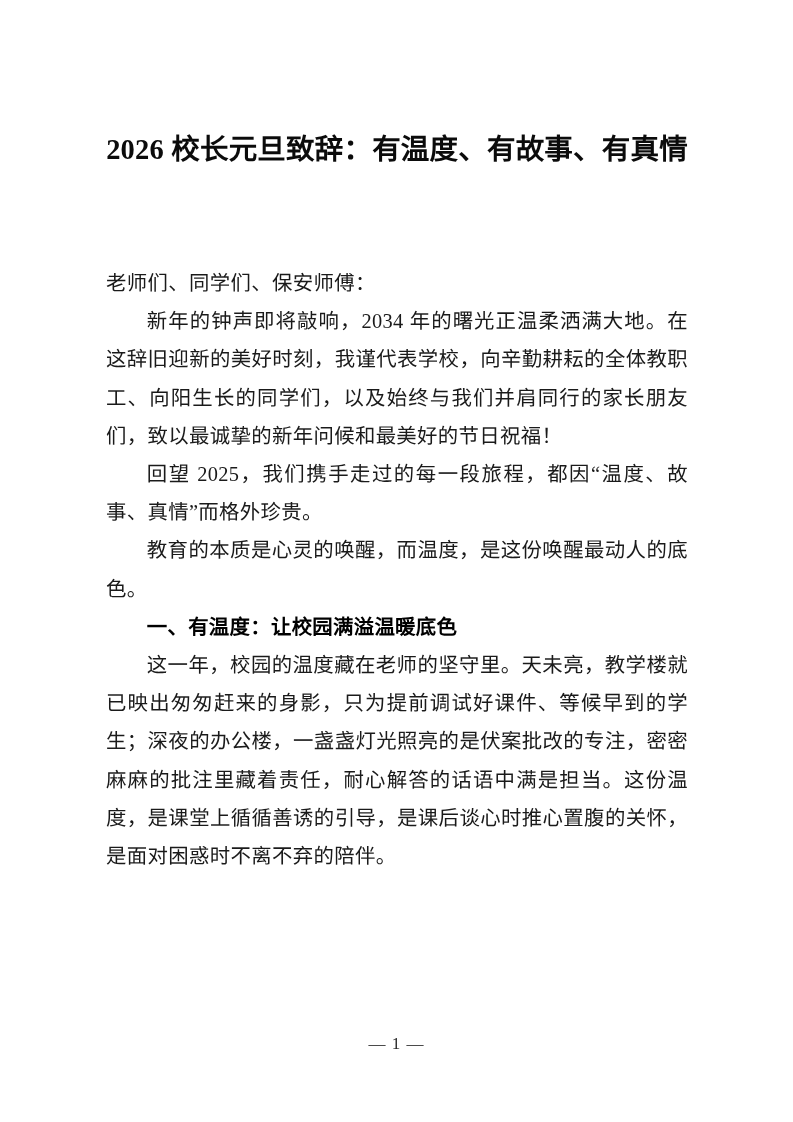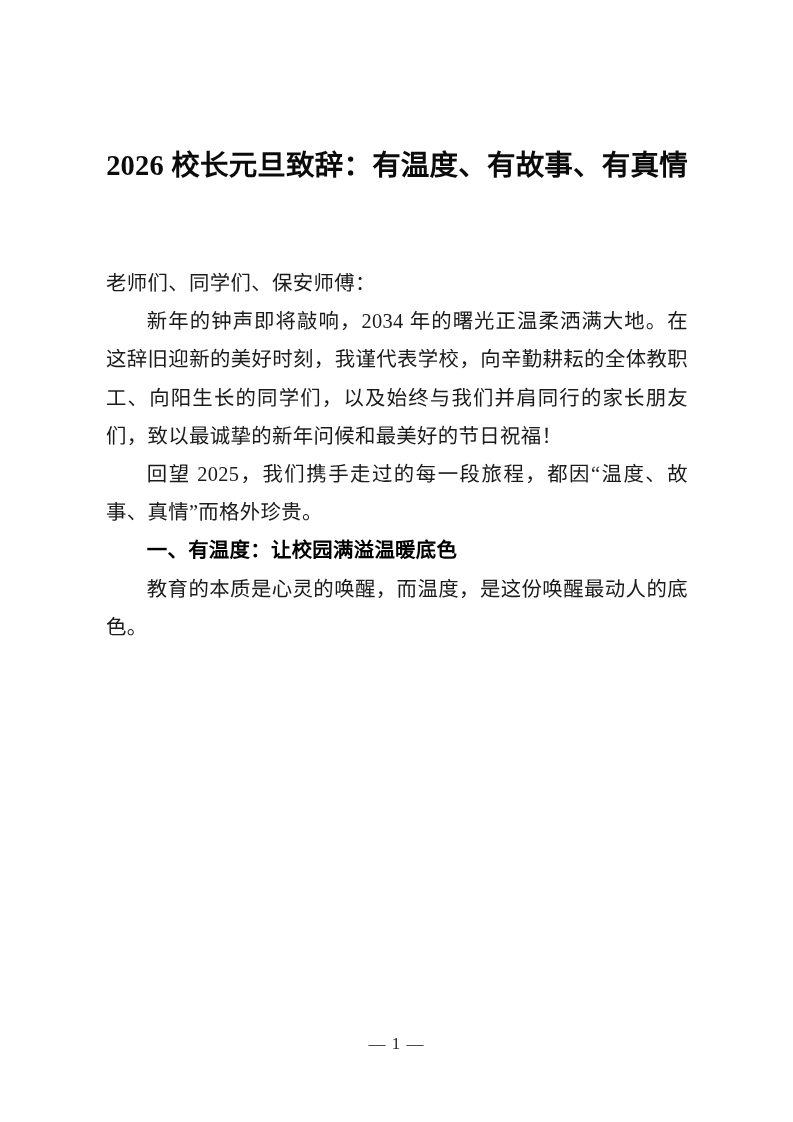--- a/index.html
+++ b/index.html
@@ -27,21 +27,21 @@
     left: 106px;
     top: 0;
     width: 582px;
   }
 
   
   .doc-title {
     margin: 0;
     padding: 0;
     position: absolute;
-    top: 144px;
+    top: 128px;
     left: 0;
     width: 582px;
     text-align: center;
     font-family: "Liberation Serif", "DejaVu Serif", serif;
     font-weight: 700;
     font-size: 28.5px;
     line-height: 44px;
     letter-spacing: 0.2px;
     color: #0b0b0b;
   }
@@ -105,24 +105,25 @@
     </h1>
 
     <div class="body-block">
 
       <p class="para">老师们、同学们、保安师傅：</p>
 
       <p class="para indent">新年的钟声即将敲响，2034 年的曙光正温柔洒满大地。在这辞旧迎新的美好时刻，我谨代表学校，向辛勤耕耘的全体教职工、向阳生长的同学们，以及始终与我们并肩同行的家长朋友们，致以最诚挚的新年问候和最美好的节日祝福！</p>
 
       <p class="para indent">回望 2025，我们携手走过的每一段旅程，都因“温度、故事、真情”而格外珍贵。</p>
 
+      <p class="para indent">教育的本质是心灵的唤醒，而温度，是这份唤醒最动人的底色。</p>
+
       <p class="para heading">一、有温度：让校园满溢温暖底色</p>
 
-      <p class="para indent">教育的本质是心灵的唤醒，而温度，是这份唤醒最动人的底色。</p>
-
+      <p class="para indent">这一年，校园的温度藏在老师的坚守里。天未亮，教学楼就已映出匆匆赶来的身影，只为提前调试好课件、等候早到的学生；深夜的办公楼，一盏盏灯光照亮的是伏案批改的专注，密密麻麻的批注里藏着责任，耐心解答的话语中满是担当。这份温度，是课堂上循循善诱的引导，是课后谈心时推心置腹的关怀，是面对困惑时不离不弃的陪伴。</p>
 
 
     </div>
 
   </div>
 
   <div class="page-number">— 1 —</div>
 
 </div>
 

